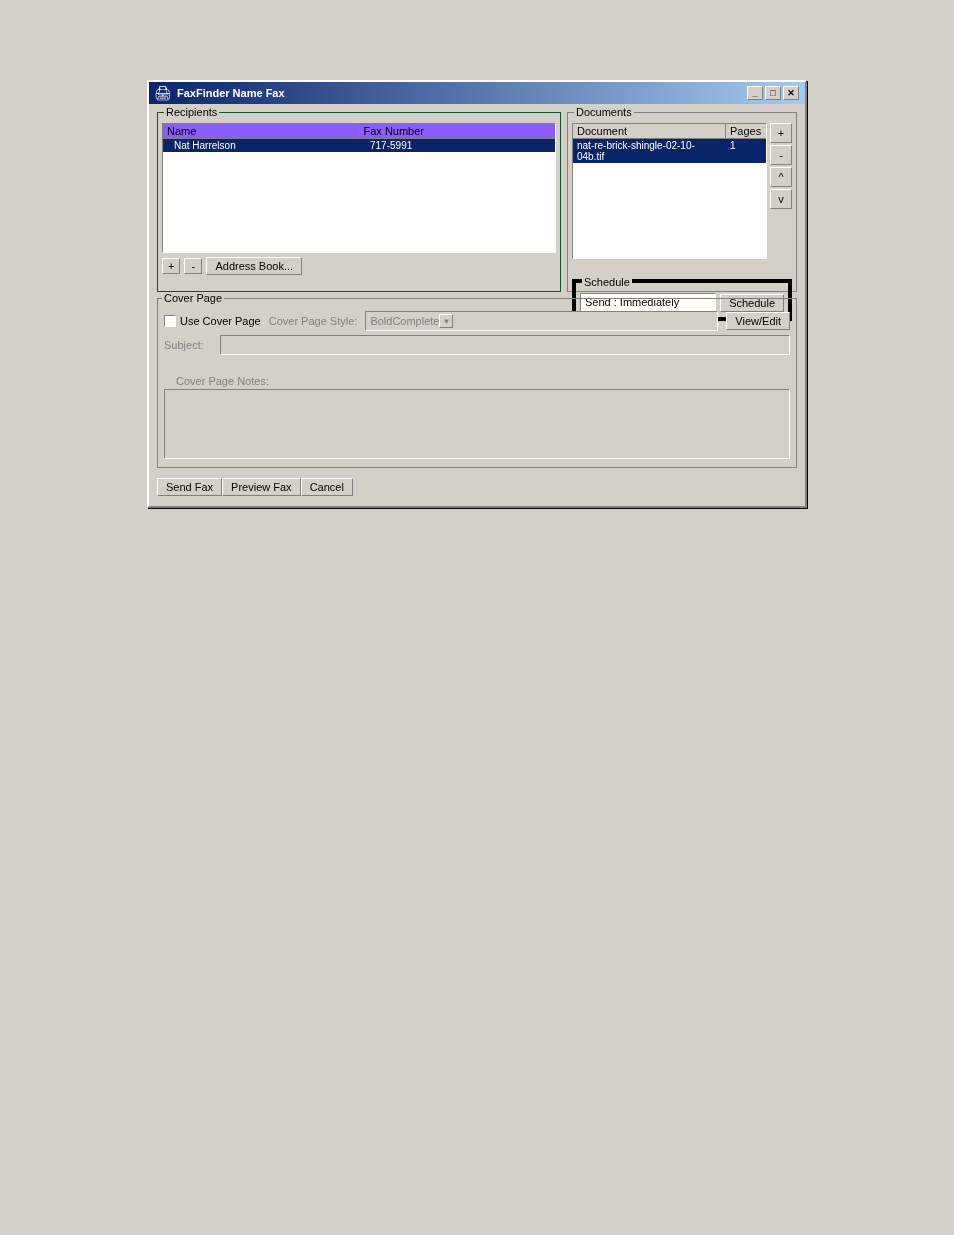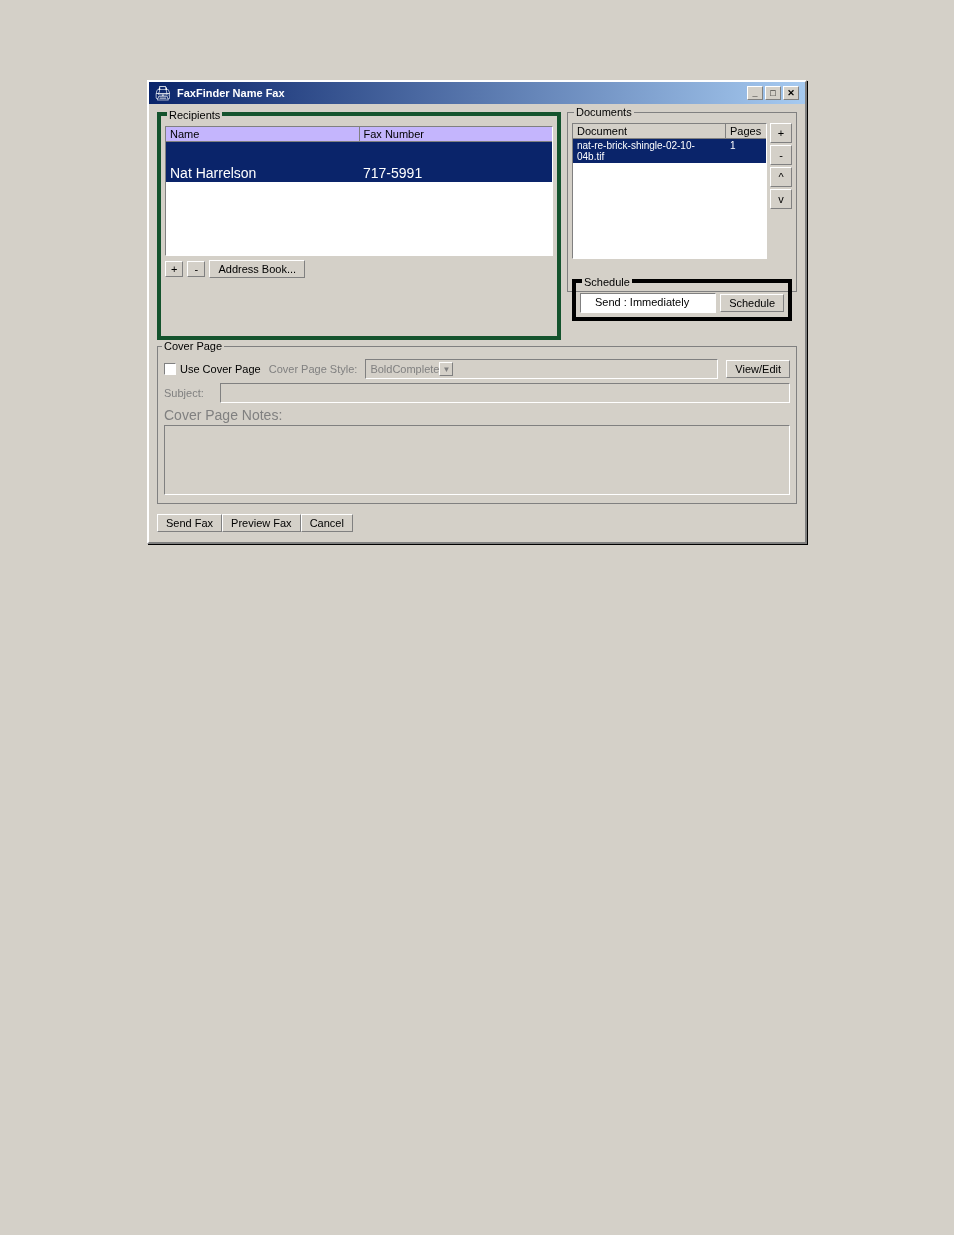--- a/index.html
+++ b/index.html
@@ -91,25 +91,25 @@
 
     .recipients-section {
       flex: 1;
     }
 
     .documents-section {
       width: 230px;
     }
 
     .recipients-group {
-      border: 4px solid #14532d;
+      border: 1px solid #14532d;
       padding: 4px;
       padding-top: 10px;
       position: relative;
-      height: 228px;
+      height: 180px;
     }
 
     .recipients-legend {
       position: absolute;
       top: -7px;
       left: 6px;
       background: #d4d0c8;
       padding: 0 2px;
       font-size: 11px;
     }
@@ -118,21 +118,21 @@
       width: 100%;
       height: 130px;
       background: white;
       border: 1px solid;
       border-color: #808080 #ffffff #ffffff #808080;
       overflow: hidden;
     }
 
     .table-header {
       display: flex;
-      background: #c4b5fd;
+      background: #8b5cf6;
       border-bottom: 1px solid #808080;
     }
 
     .table-header-cell {
       padding: 1px 4px;
       font-size: 11px;
       border-right: 1px solid #808080;
       flex: 1;
     }
 
@@ -144,24 +144,23 @@
       display: flex;
       background: white;
     }
 
     .table-row.selected {
       background: #0a246a;
       color: white;
     }
 
     .table-cell {
-      padding: 1px 4px;
-      font-size: 14px;
-      flex: 1;
-      margin-top: 22px;
+      padding: 1px 11px;
+      font-size: 10px;
+      flex: 1;
     }
 
     .recipients-buttons {
       display: flex;
       align-items: center;
       gap: 4px;
       margin-top: 4px;
     }
 
     .win-btn {
@@ -298,21 +297,21 @@
       display: flex;
       align-items: center;
       gap: 4px;
     }
 
     .schedule-field {
       flex: 1;
       background: white;
       border: 1px solid;
       border-color: #808080 #ffffff #ffffff #808080;
-      padding: 2px 14px;
+      padding: 2px 4px;
       font-size: 11px;
       height: 20px;
     }
 
     .cover-page-group {
       border: 1px solid #808080;
       padding: 6px;
       padding-top: 12px;
       position: relative;
       margin-bottom: 6px;
@@ -377,21 +376,21 @@
       align-items: center;
       justify-content: center;
       font-size: 8px;
       cursor: pointer;
     }
 
     .subject-row {
       display: flex;
       align-items: center;
       gap: 6px;
-      margin-bottom: 4px;
+      margin-bottom: 20px;
     }
 
     .field-label {
       color: #808080;
       font-size: 11px;
       min-width: 50px;
     }
 
     .text-field {
       flex: 1;
@@ -402,22 +401,23 @@
       font-size: 11px;
       height: 20px;
     }
 
     .text-field.disabled {
       background: #d4d0c8;
     }
 
     .notes-label {
       color: #808080;
-      font-size: 14px;
+      font-size: 11px;
       margin-bottom: 2px;
+      margin-left: 12px;
     }
 
     .notes-area {
       width: 100%;
       height: 70px;
       background: white;
       border: 1px solid;
       border-color: #808080 #ffffff #ffffff #808080;
       resize: none;
       font-family: 'MS Sans Serif', Tahoma, sans-serif;

